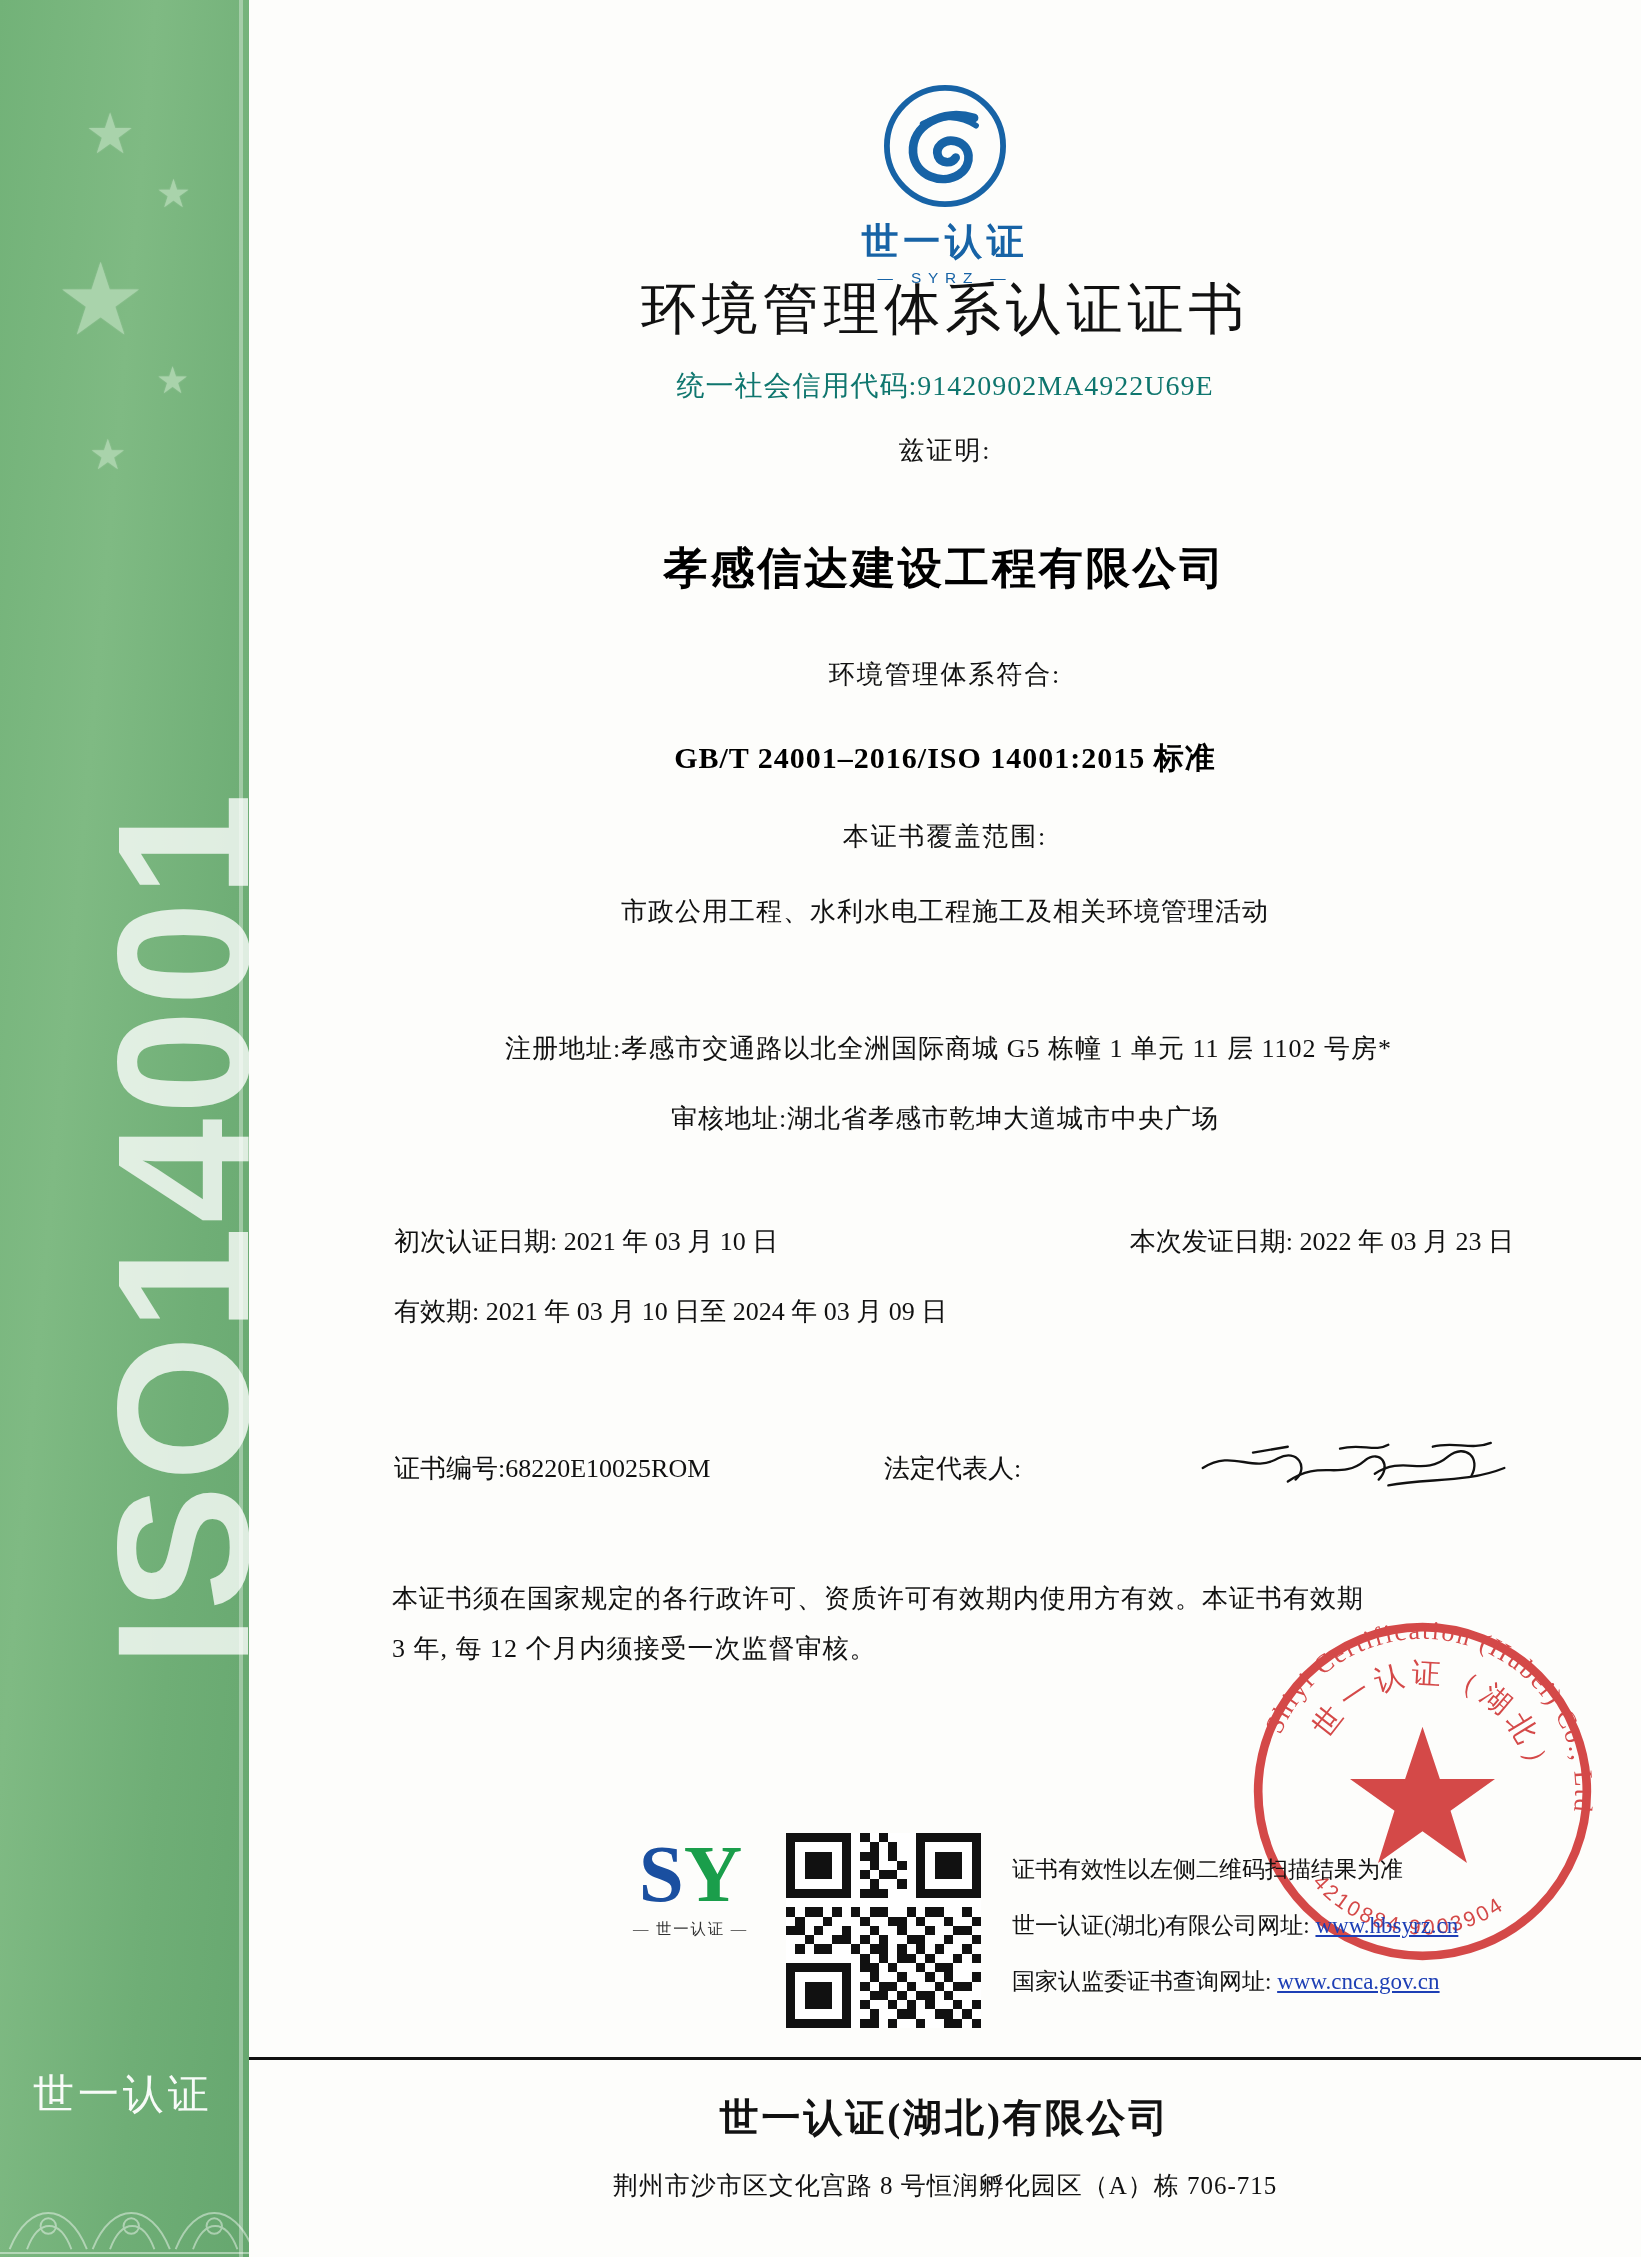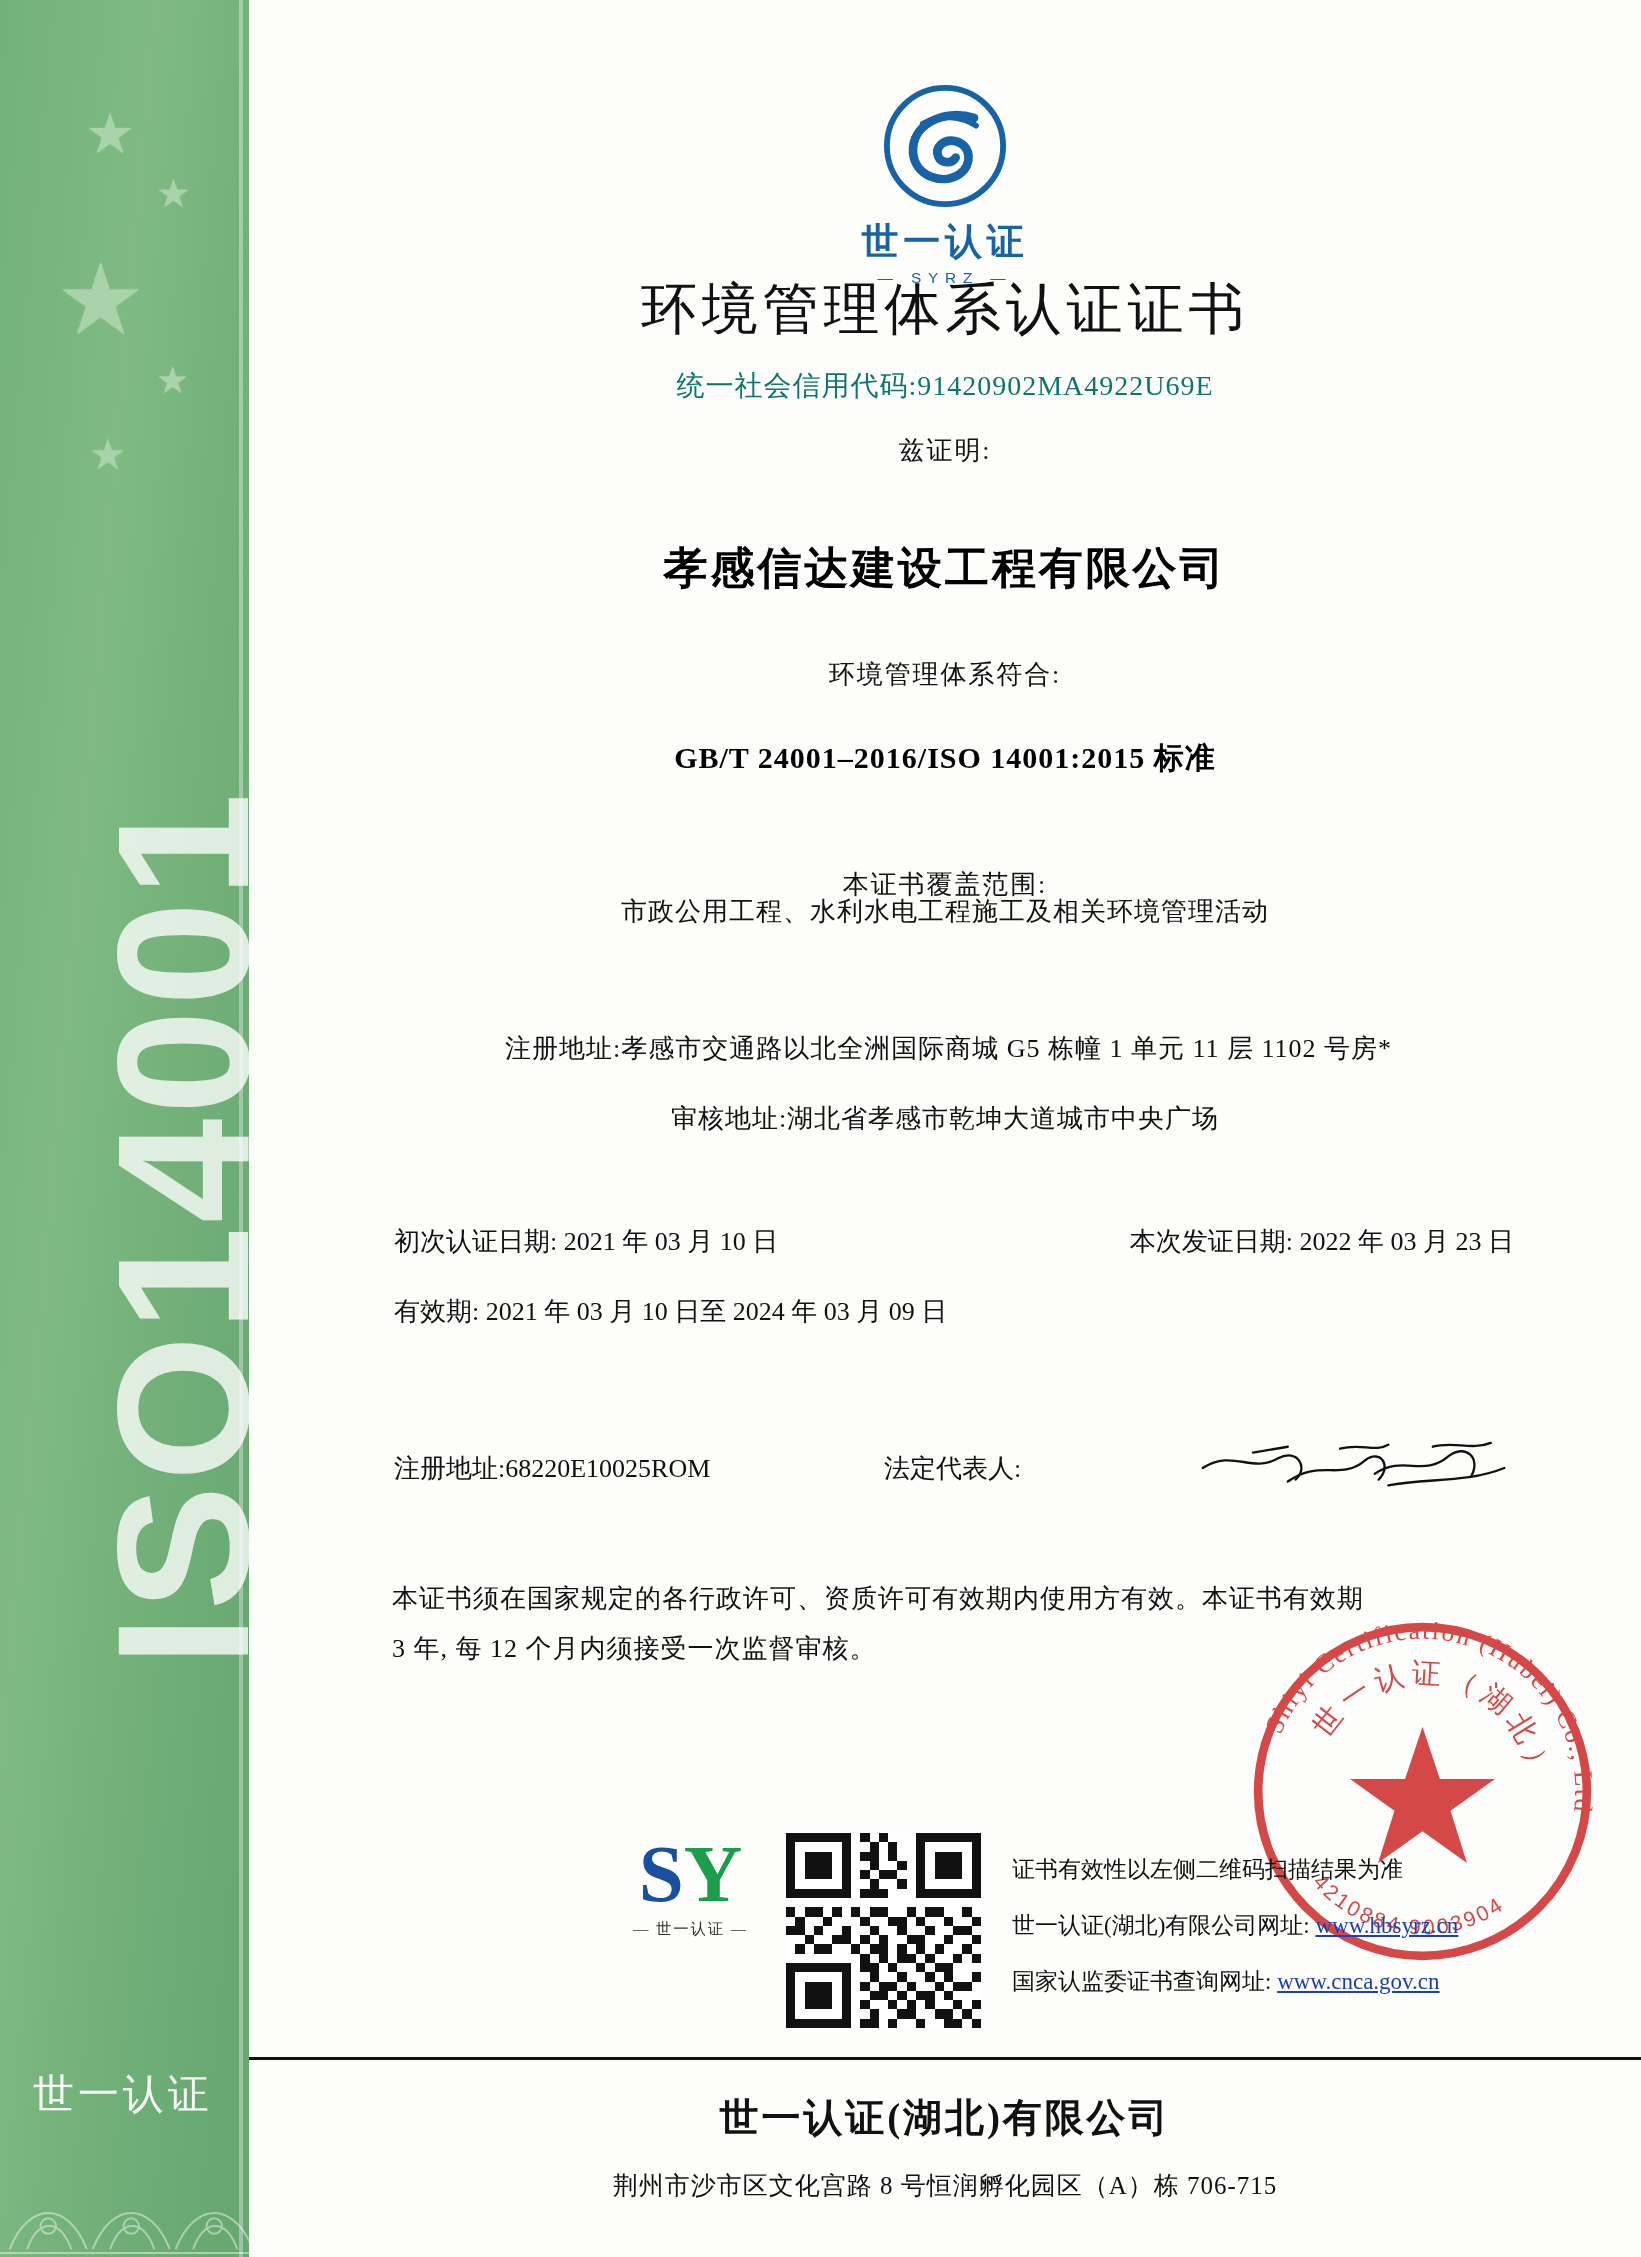--- a/index.html
+++ b/index.html
@@ -173,21 +173,21 @@
     top: 738px;
     text-align: center;
     font-size: 30px;
     font-weight: 700;
     color: #000;
     letter-spacing: 1px;
   }
   .scope-label {
     position: absolute;
     left: 0; right: 0;
-    top: 867px;
+    top: 819px;
     text-align: center;
     font-size: 26px;
     color: #111;
     letter-spacing: 1.9px;
   }
   .scope-text {
     position: absolute;
     left: 0; right: 0;
     top: 894px;
     text-align: center;
@@ -411,21 +411,21 @@
     <div class="addr-reg">注册地址:孝感市交通路以北全洲国际商城 G5 栋幢 1 单元 11 层 1102 号房*</div>
     <div class="addr-audit">审核地址:湖北省孝感市乾坤大道城市中央广场</div>
 
     <div class="dates-row">
       <span>初次认证日期: 2021 年 03 月 10 日</span>
       <span>本次发证日期: 2022 年 03 月 23 日</span>
     </div>
     <div class="validity">有效期: 2021 年 03 月 10 日至 2024 年 03 月 09 日</div>
 
     <div class="certno-row">
-      <span>注册地址:68220E10025ROM</span>
+      <span>证书编号:68220E10025ROM</span>
       <span>法定代表人:</span>
       <span class="signature-box">
         <svg width="319" height="58" viewBox="0 0 330 60">
           <g fill="none" stroke="#111" stroke-width="2.4" stroke-linecap="round">
             <path d="M8 30 C 40 10, 58 36, 86 20 C 106 9, 118 30, 104 42"></path>
             <path d="M60 14 L 96 8"></path>
             <path d="M96 44 C 130 20, 150 44, 176 22 C 192 10, 204 28, 190 42"></path>
             <path d="M150 10 C 172 4, 186 14, 200 6"></path>
             <path d="M186 36 C 216 16, 236 40, 262 18 C 280 4, 296 20, 286 38"></path>
             <path d="M246 8 C 268 2, 286 12, 306 4"></path>

